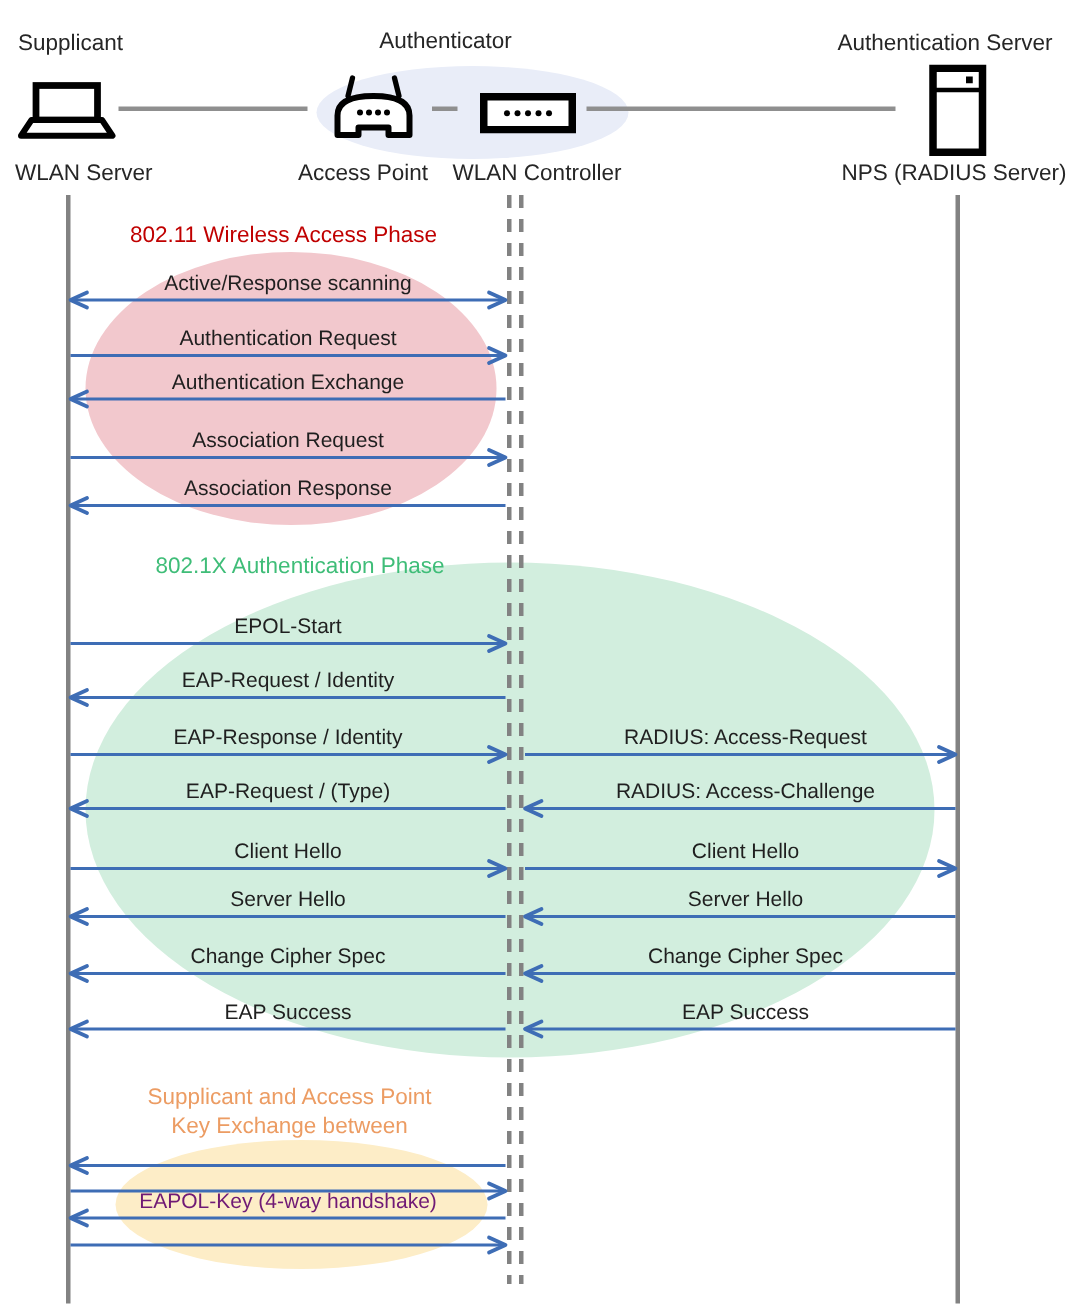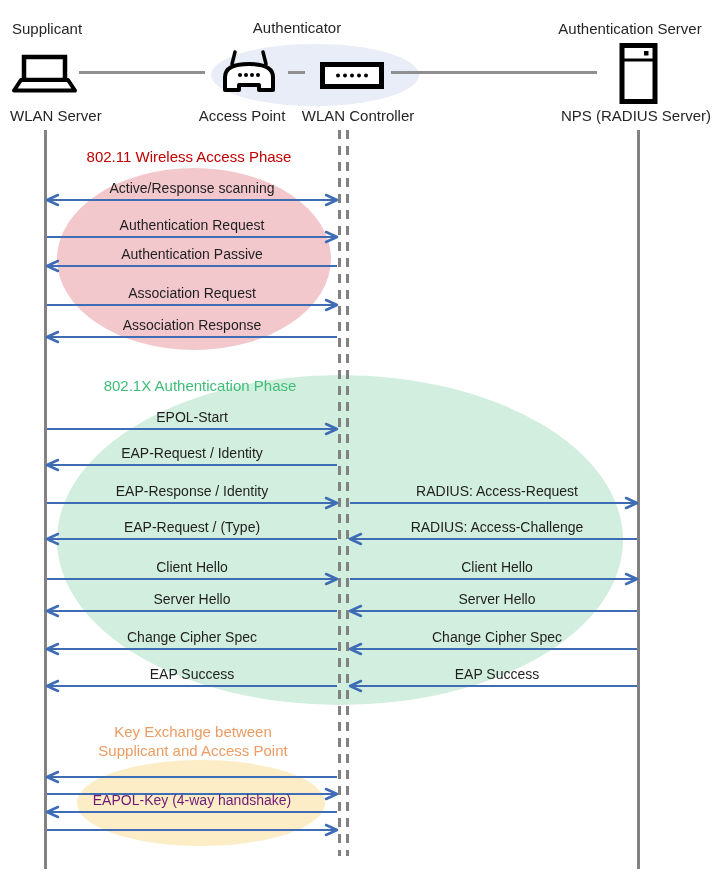--- a/index.html
+++ b/index.html
@@ -77,26 +77,26 @@
   <div class="device-label centered" style="left:358px;top:107px;text-align:center;">WLAN Controller</div>
   <div class="device-label centered" style="left:636px;top:107px;text-align:center;">NPS (RADIUS Server)</div>
 
   <div class="ellipse" style="left: 57px; top: 168px; width: 274px; height: 182px; background: rgb(242, 200, 205);"></div>
   <div class="ellipse" style="left: 57px; top: 375px; width: 566px; height: 330px; background: rgb(210, 238, 222);"></div>
   <div class="ellipse" style="left: 77px; top: 760px; width: 248px; height: 86px; background: rgb(253, 237, 199);"></div>
 
   <div class="phase-title" style="left: 189px; top: 147px; color: rgb(192, 0, 0);">
       <span style="display: block;">802.11 Wireless Access Phase</span>
     </div>
-  <div class="phase-title" style="left: 200px; top: 376px; color: rgb(63, 189, 120);">
+  <div class="phase-title" style="left: 200px; top: 368px; color: rgb(63, 189, 120);">
       <span style="display: block;">802.1X Authentication Phase</span>
     </div>
   <div class="phase-title" style="left: 193px; top: 722px; color: rgb(236, 156, 99);">
+      <span style="display: block;">Supplicant and Access Point</span>
       <span style="display: block;">Key Exchange between</span>
-      <span style="display: block;">Supplicant and Access Point</span>
     </div>
 
   <div class="lifeline" style="left:44px;top:130px;height:739px;"></div>
   <div class="lifeline dashed" style="left:338px;top:130px;height:726px;"></div>
   <div class="lifeline dashed" style="left:346px;top:130px;height:726px;"></div>
   <div class="lifeline" style="left:637px;top:130px;height:739px;"></div>
 
   <svg class="arrows" id="arrows-svg" width="713" height="875" viewBox="0 0 713 875">
       <line x1="47" y1="200" x2="337" y2="200" stroke="#3E6DB5" stroke-width="2"></line>
       <polyline points="326,195 337,200 326,205" fill="none" stroke="#3E6DB5" stroke-width="2.5" stroke-linecap="round" stroke-linejoin="round"></polyline>
@@ -143,21 +143,21 @@
       <polyline points="361,606 350,611 361,616" fill="none" stroke="#3E6DB5" stroke-width="2.5" stroke-linecap="round" stroke-linejoin="round"></polyline>
       <line x1="350" y1="649" x2="637" y2="649" stroke="#3E6DB5" stroke-width="2"></line>
       <polyline points="361,644 350,649 361,654" fill="none" stroke="#3E6DB5" stroke-width="2.5" stroke-linecap="round" stroke-linejoin="round"></polyline>
       <line x1="350" y1="686" x2="637" y2="686" stroke="#3E6DB5" stroke-width="2"></line>
       <polyline points="361,681 350,686 361,691" fill="none" stroke="#3E6DB5" stroke-width="2.5" stroke-linecap="round" stroke-linejoin="round"></polyline>
     </svg>
 
   <div id="labels-layer">
       <div class="msg-label" style="left: 192px; top: 180px; color: rgb(31, 31, 31);">Active/Response scanning</div>
       <div class="msg-label" style="left: 192px; top: 217px; color: rgb(31, 31, 31);">Authentication Request</div>
-      <div class="msg-label" style="left: 192px; top: 246px; color: rgb(31, 31, 31);">Authentication Passive</div>
+      <div class="msg-label" style="left: 192px; top: 246px; color: rgb(31, 31, 31);">Authentication Exchange</div>
       <div class="msg-label" style="left: 192px; top: 285px; color: rgb(31, 31, 31);">Association Request</div>
       <div class="msg-label" style="left: 192px; top: 317px; color: rgb(31, 31, 31);">Association Response</div>
       <div class="msg-label" style="left: 192px; top: 409px; color: rgb(31, 31, 31);">EPOL-Start</div>
       <div class="msg-label" style="left: 192px; top: 445px; color: rgb(31, 31, 31);">EAP-Request / Identity</div>
       <div class="msg-label" style="left: 192px; top: 483px; color: rgb(31, 31, 31);">EAP-Response / Identity</div>
       <div class="msg-label" style="left: 192px; top: 519px; color: rgb(31, 31, 31);">EAP-Request / (Type)</div>
       <div class="msg-label" style="left: 192px; top: 559px; color: rgb(31, 31, 31);">Client Hello</div>
       <div class="msg-label" style="left: 192px; top: 591px; color: rgb(31, 31, 31);">Server Hello</div>
       <div class="msg-label" style="left: 192px; top: 629px; color: rgb(31, 31, 31);">Change Cipher Spec</div>
       <div class="msg-label" style="left: 192px; top: 666px; color: rgb(31, 31, 31);">EAP Success</div>

